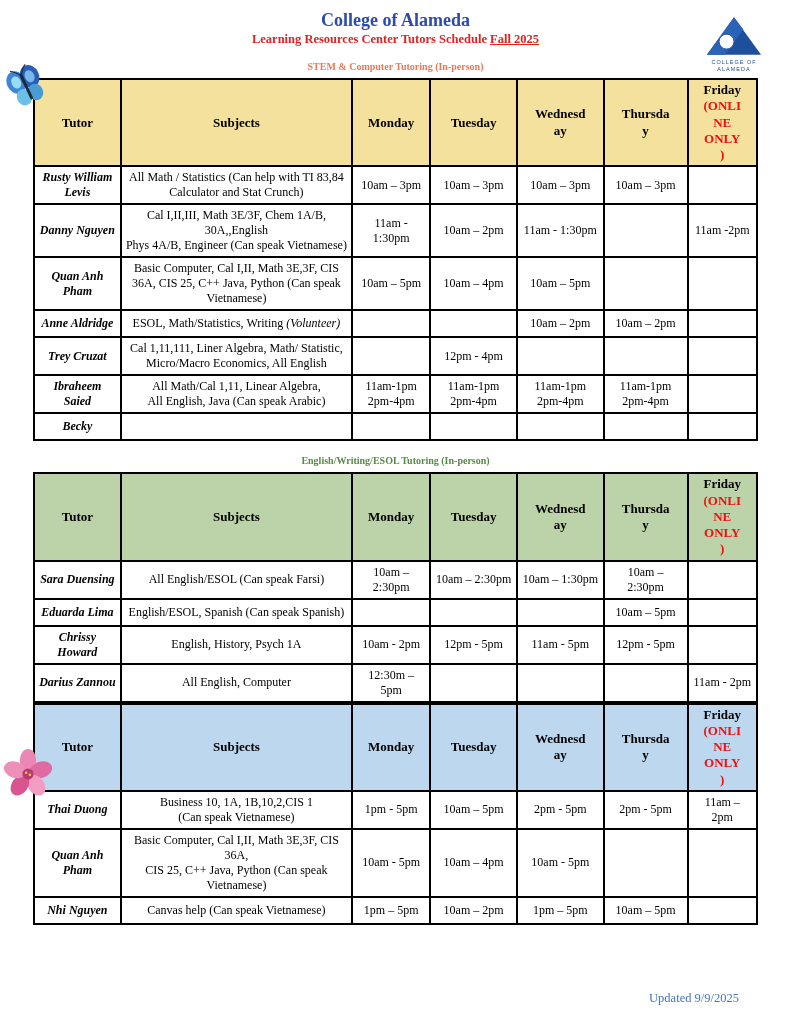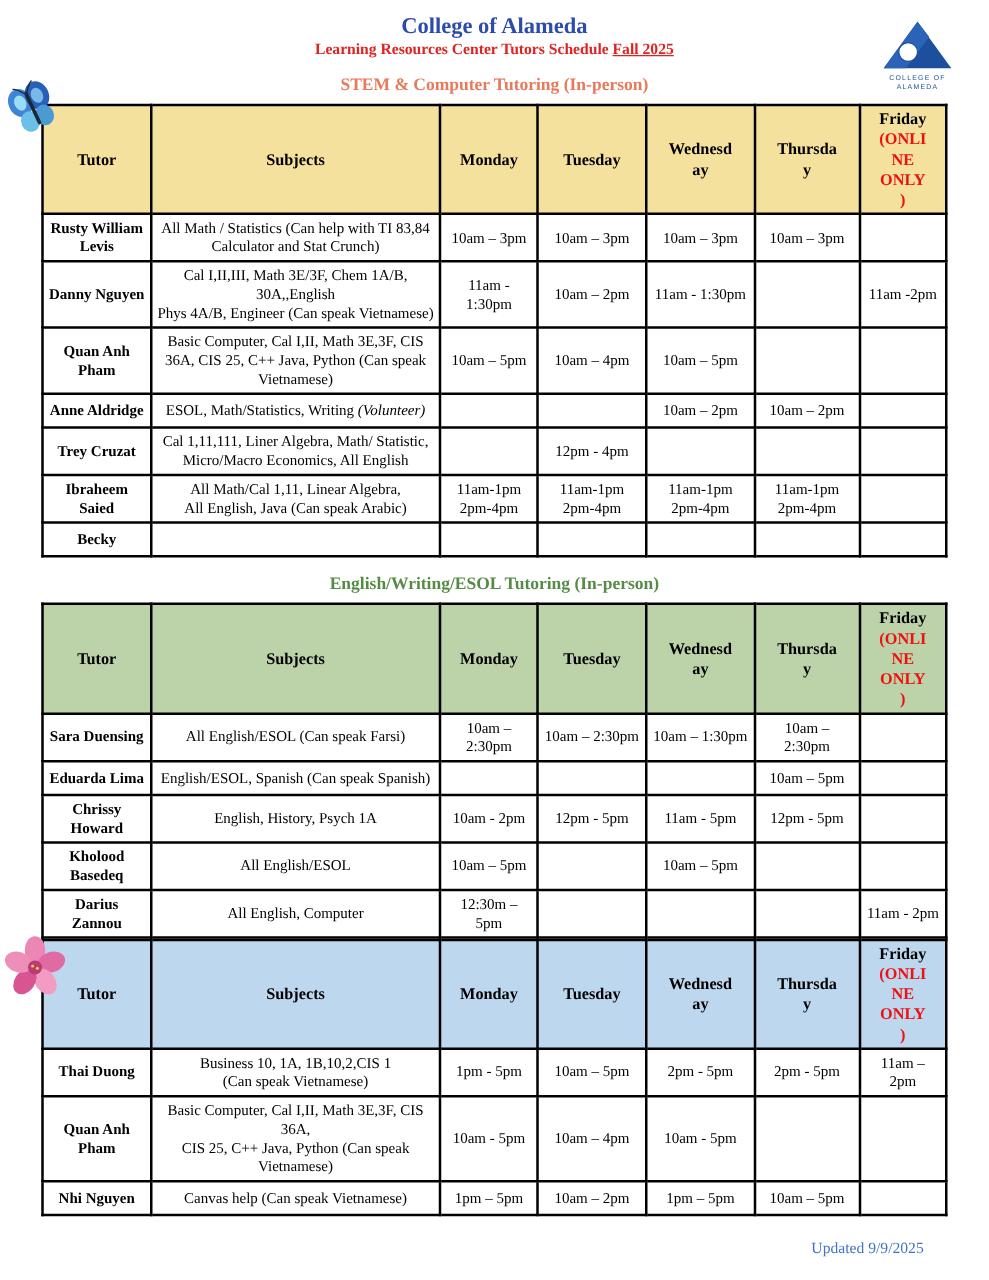--- a/index.html
+++ b/index.html
@@ -35,21 +35,21 @@
   }
   .logo-caption {
     font-size: 5.5px;
     color: #1e4f9c;
     letter-spacing: 1px;
     font-family: "Liberation Sans", sans-serif;
     margin-top: 1px;
   }
   .section-title {
     text-align: center;
-    font-size: 14px;
+    font-size: 10px;
     font-weight: bold;
     margin: 14px 0 6px 0;
   }
   table.sched {
     width: 725px;
     margin: 0 auto;
     border-collapse: collapse;
     table-layout: fixed;
   }
   table.sched th, table.sched td {
@@ -62,21 +62,21 @@
     white-space: pre-line;
     word-wrap: break-word;
   }
   table.sched th {
     font-size: 13px;
     font-weight: bold;
     height: 54px;
     padding: 2px 14px;
   }
   table.sched th .online-note { color: #ee1111; display: block; }
-  td.tutor-cell { font-weight: bold; }
+  td.tutor-cell { font-weight: bold; font-style: italic; }
   td.time-cell, td.subjects-cell { font-weight: normal; }
   tr.min-row td { height: 27px; }
   .updated {
     position: absolute;
     right: 52px;
     bottom: 18px;
     font-size: 12.5px;
     color: #4472c4;
   }
   .decoration { position: absolute; z-index: 3; pointer-events: none; }
@@ -272,29 +272,20 @@
         <tr class="min-row">
           <td class="tutor-cell">Chrissy Howard</td>
           <td class="subjects-cell"><span>English, History, Psych 1A</span></td>
           <td class="time-cell">10am - 2pm</td>
           <td class="time-cell">12pm - 5pm</td>
           <td class="time-cell">11am - 5pm</td>
           <td class="time-cell">12pm - 5pm</td>
           <td class="time-cell"></td>
         </tr>
         <tr class="min-row">
-          <td class="tutor-cell">Kholood Basedeq</td>
-          <td class="subjects-cell"><span>All English/ESOL</span></td>
-          <td class="time-cell">10am – 5pm</td>
-          <td class="time-cell"></td>
-          <td class="time-cell">10am – 5pm</td>
-          <td class="time-cell"></td>
-          <td class="time-cell"></td>
-        </tr>
-        <tr class="min-row">
           <td class="tutor-cell">Darius Zannou</td>
           <td class="subjects-cell"><span>All English, Computer</span></td>
           <td class="time-cell">12:30m – 5pm</td>
           <td class="time-cell"></td>
           <td class="time-cell"></td>
           <td class="time-cell"></td>
           <td class="time-cell">11am - 2pm</td>
         </tr>
       </tbody>
     </table>

